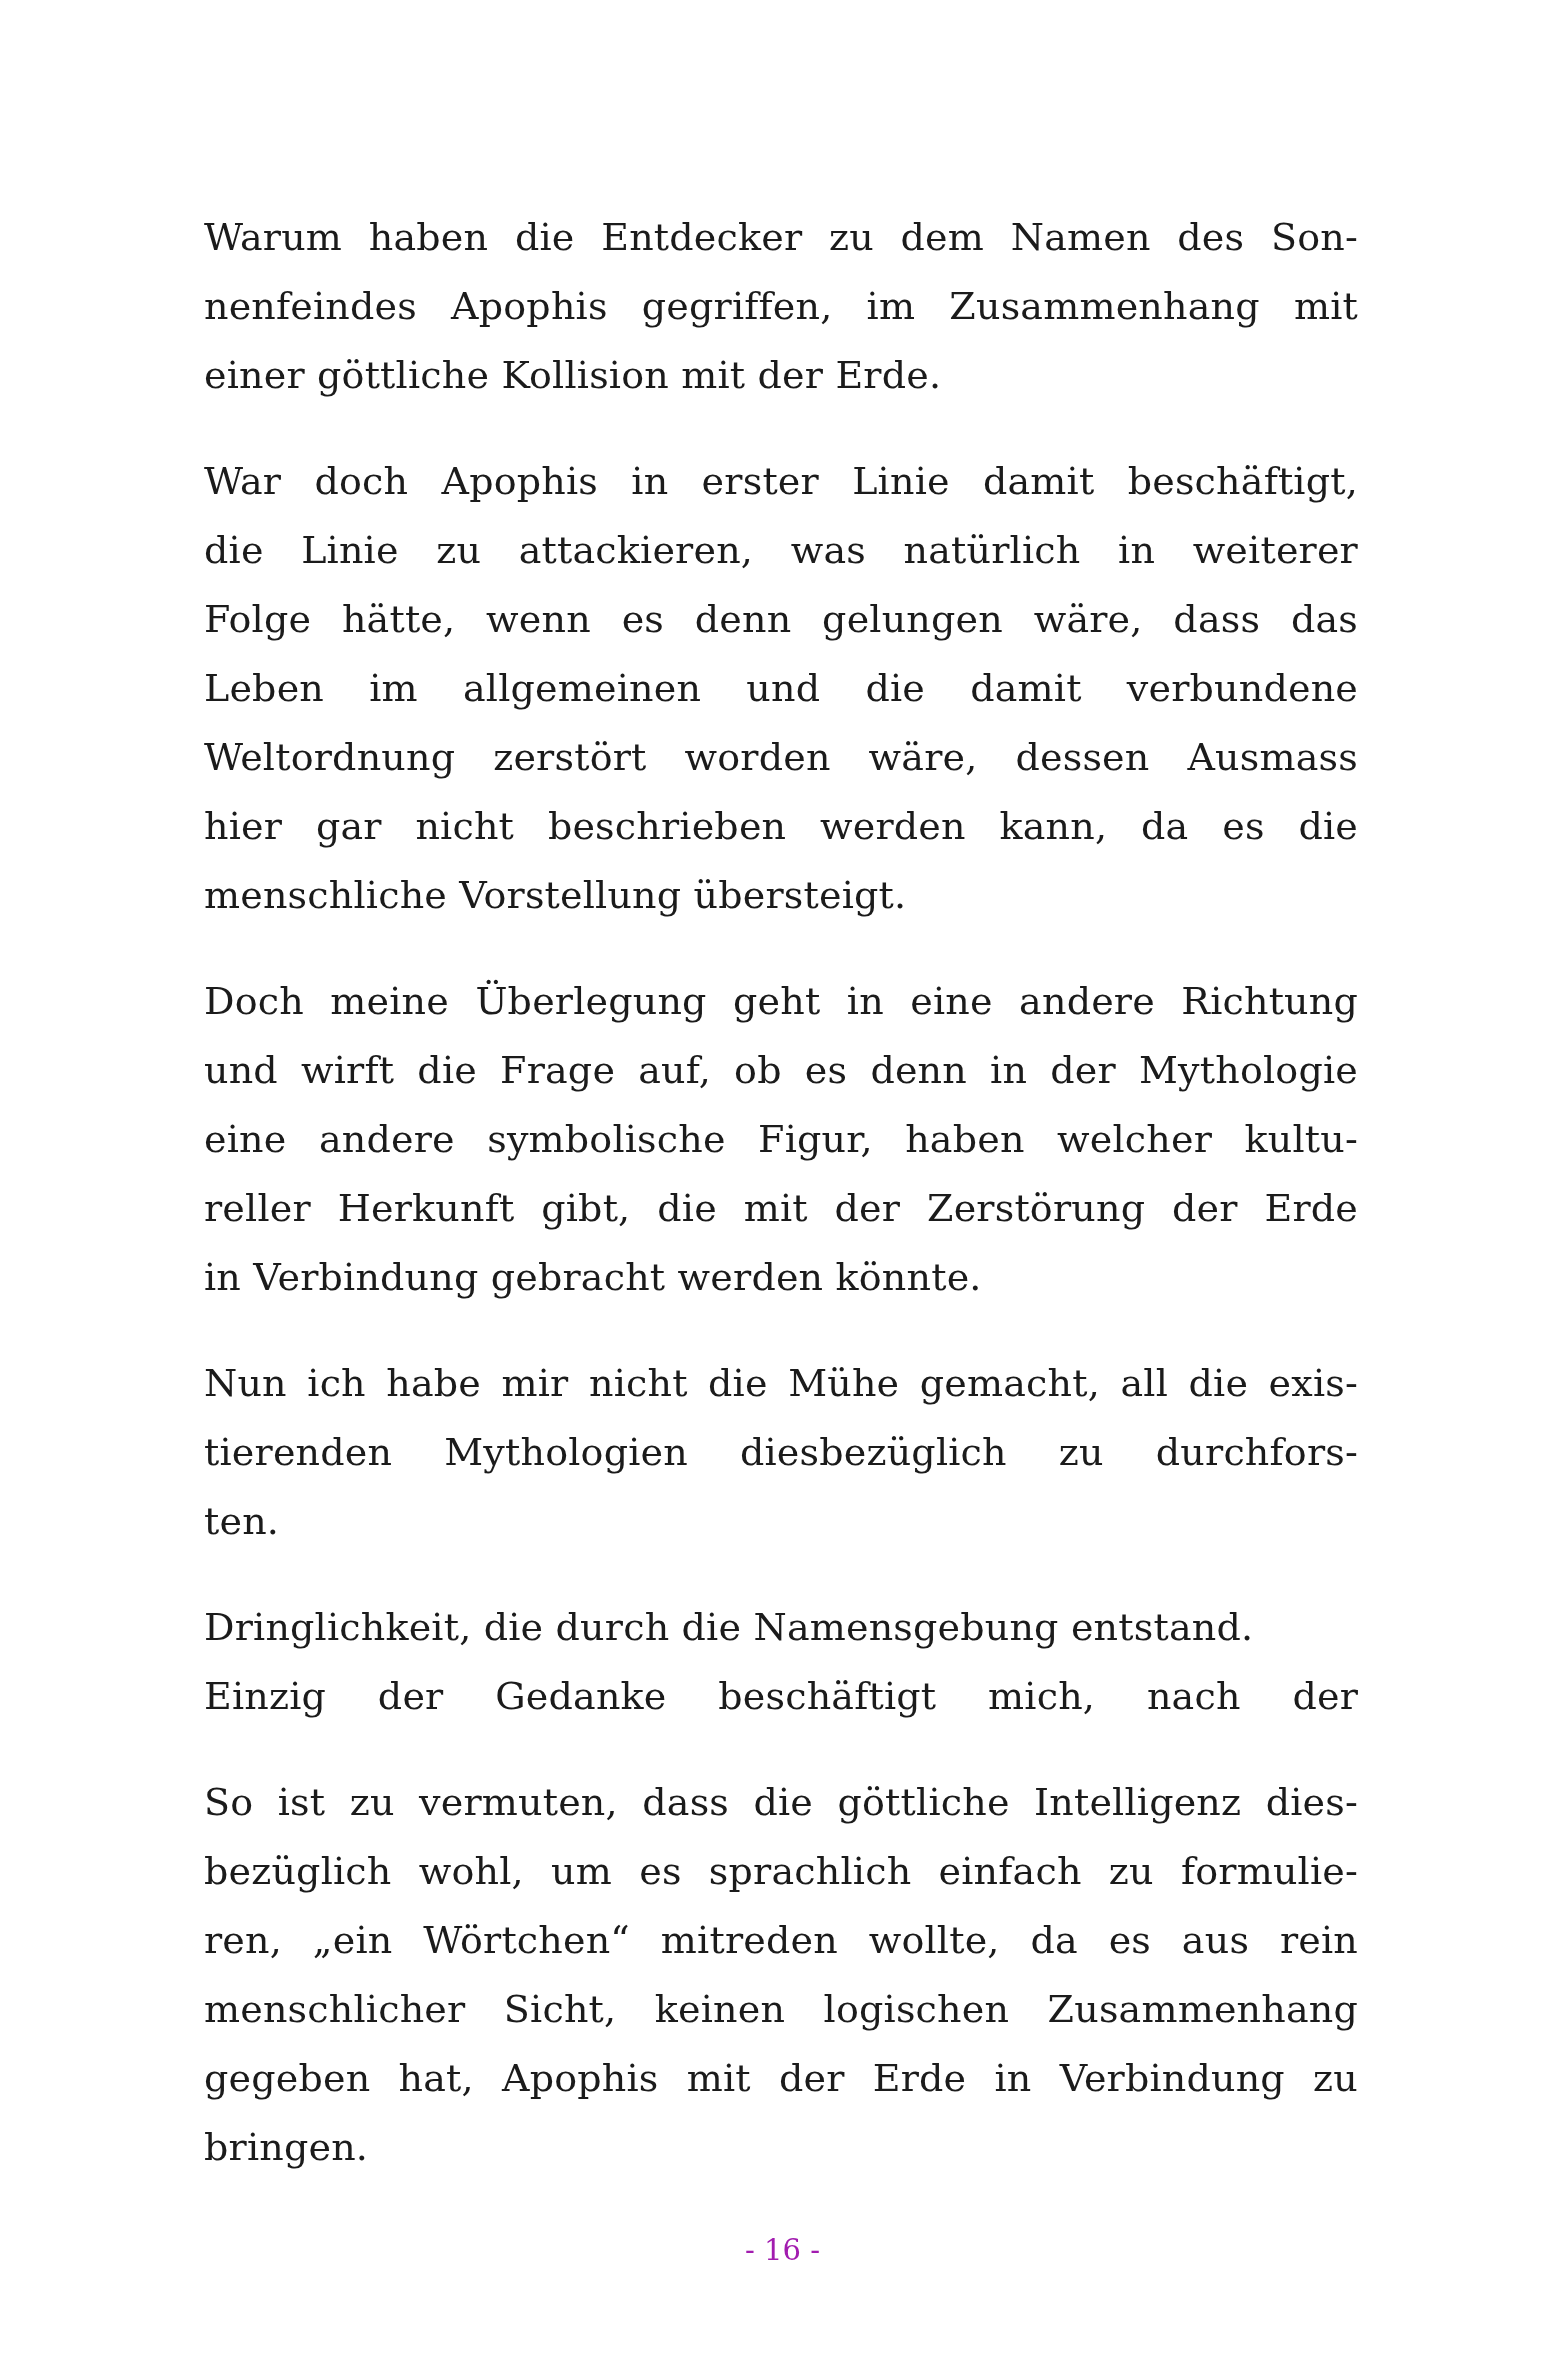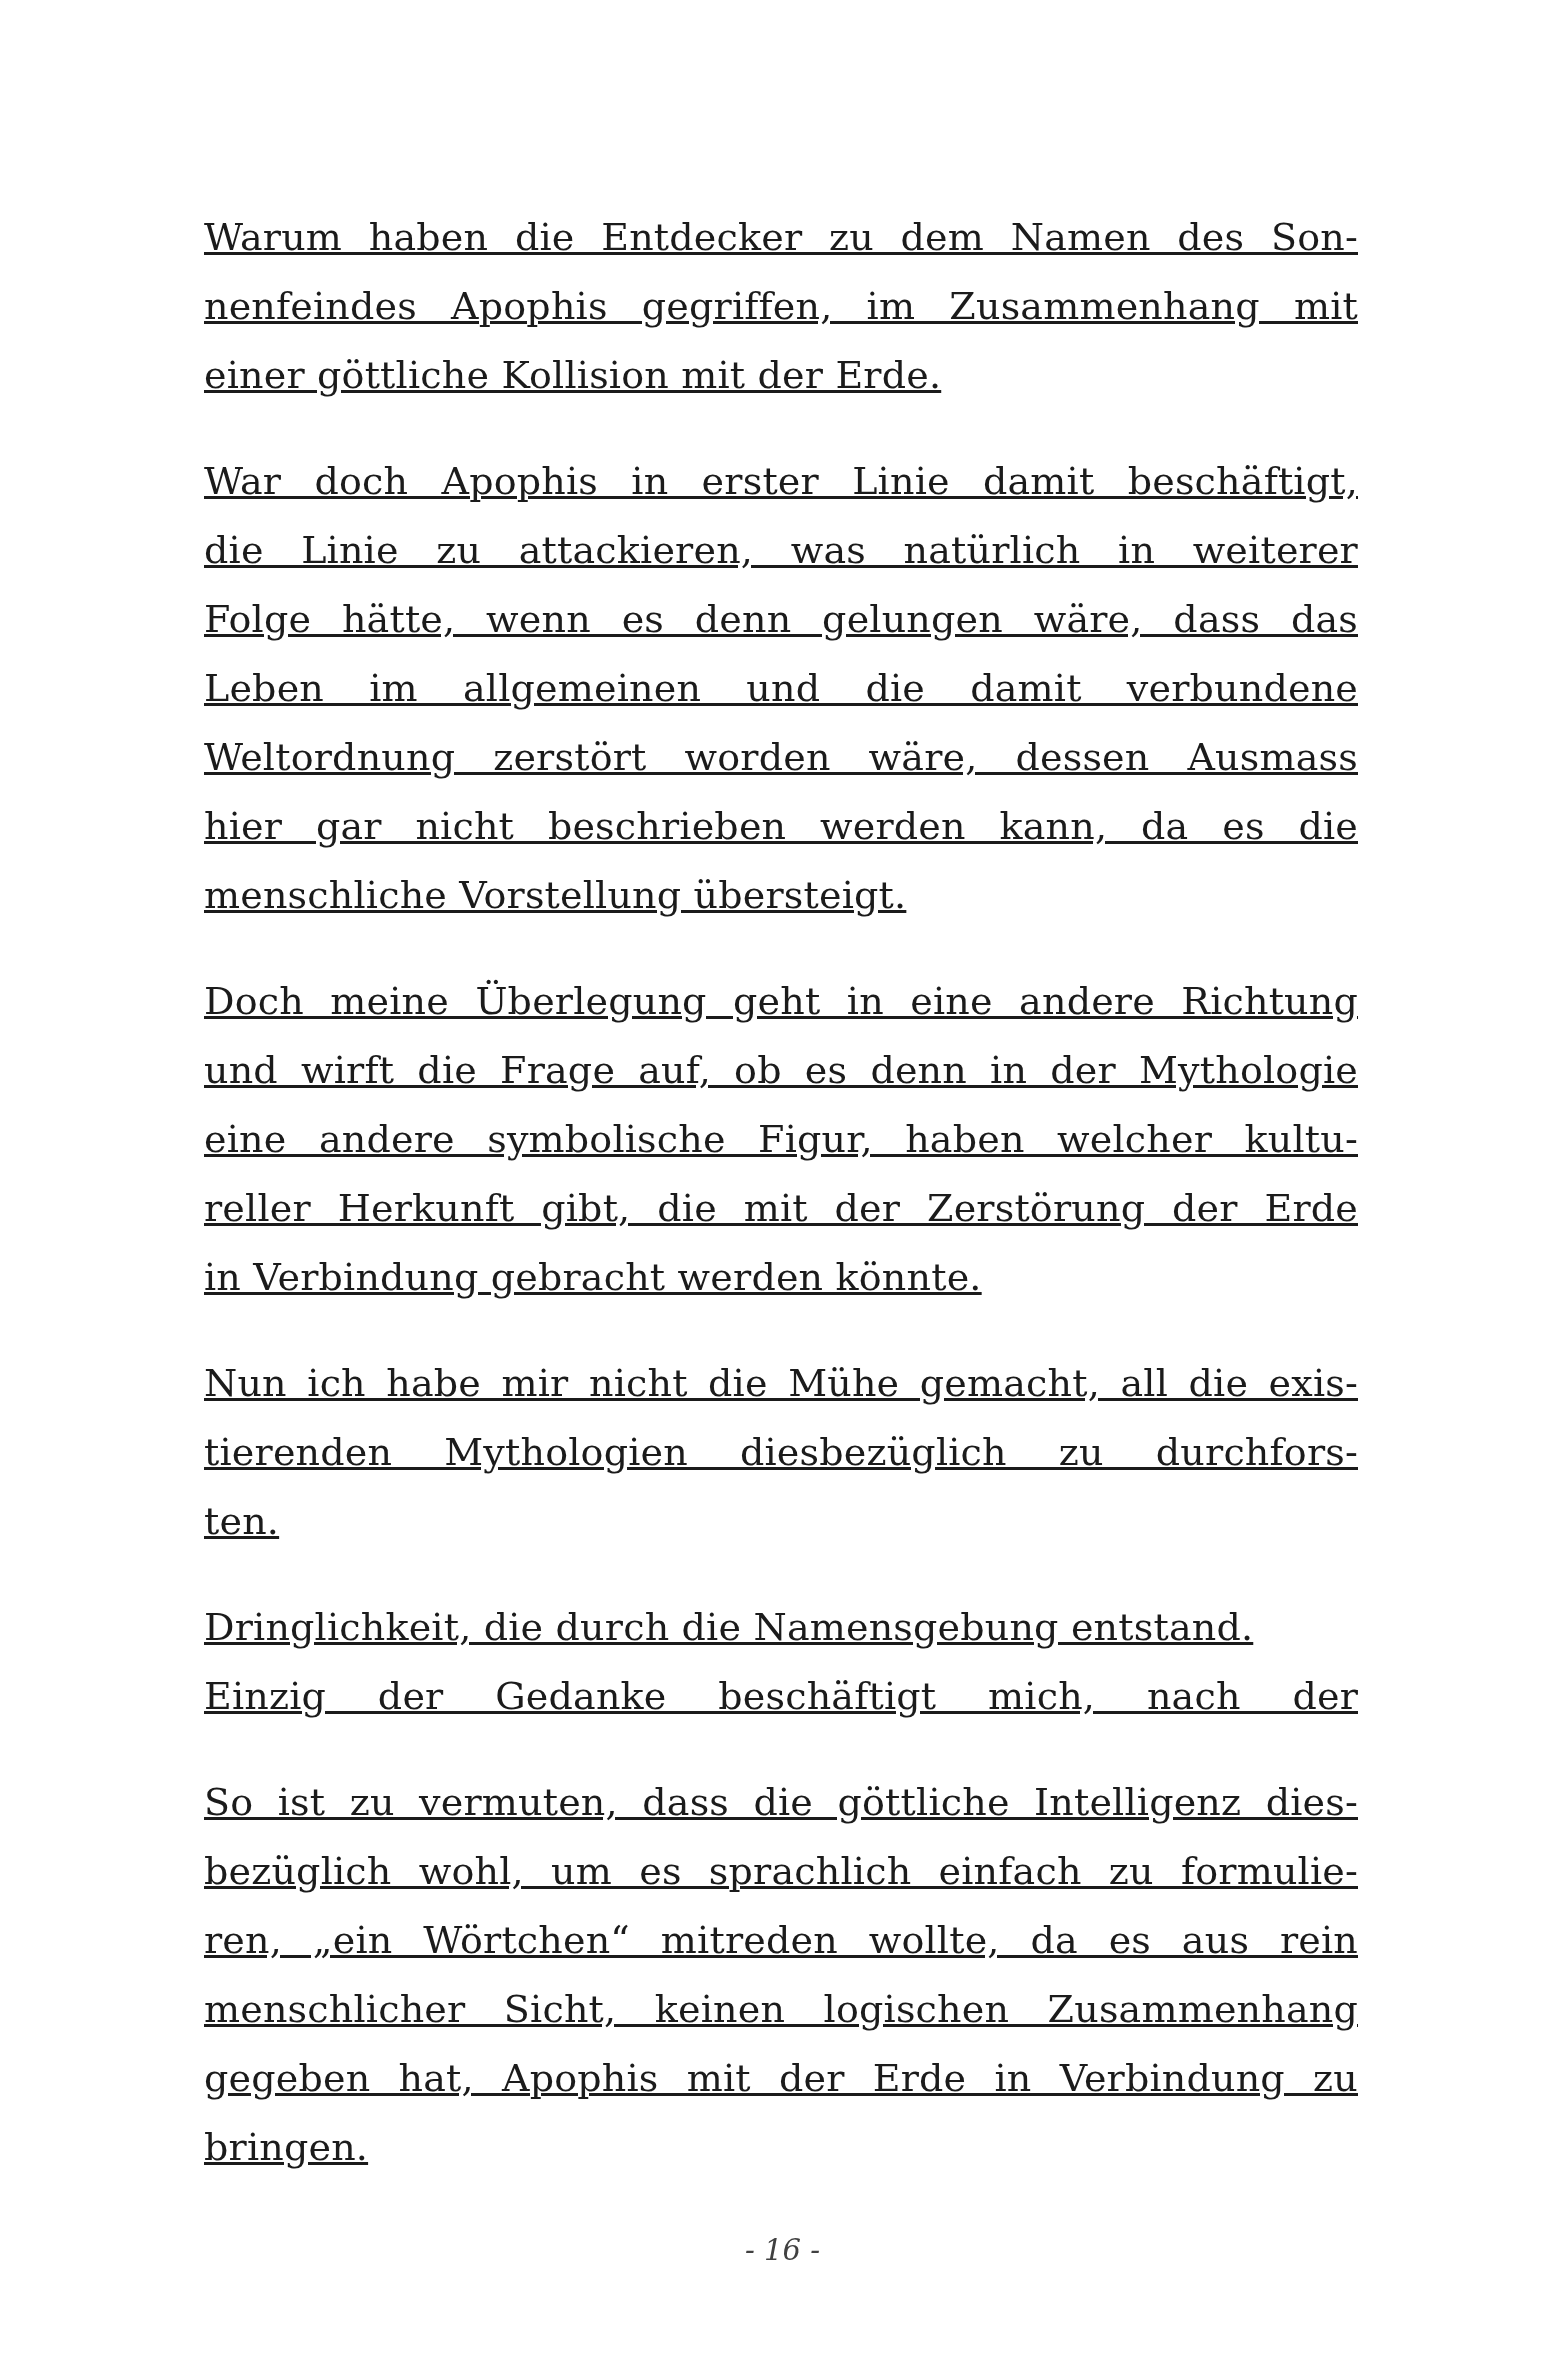--- a/index.html
+++ b/index.html
@@ -17,21 +17,20 @@
     overflow: hidden;
   }
   .text-block {
     position: absolute;
     left: 204px;
     top: 203px;
     width: 1154px;
   }
   .paragraph {
     margin: 0 0 37px 0;
-    text-decoration: underline;
   }
   .line {
     font-size: 38px;
     line-height: 69px;
     letter-spacing: 0.2px;
     text-align: justify;
     text-align-last: justify;
     white-space: normal;
   }
   .line.last {
@@ -39,22 +38,21 @@
     text-align-last: left;
   }
   .page-number {
     position: absolute;
     top: 2231px;
     left: 0;
     width: 100%;
     text-align: center;
     font-size: 29px;
     line-height: 38px;
-    color: #404040;
-    font-style: italic;
+    color: #a21caf;
   }
 </style>
 </head>
 <body>
 
 <div class="page">
   <div class="text-block">
       <div class="paragraph">
         <div class="line">Warum haben die Entdecker zu dem Namen des Son-</div>
         <div class="line">nenfeindes Apophis gegriffen, im Zusammenhang mit</div>

